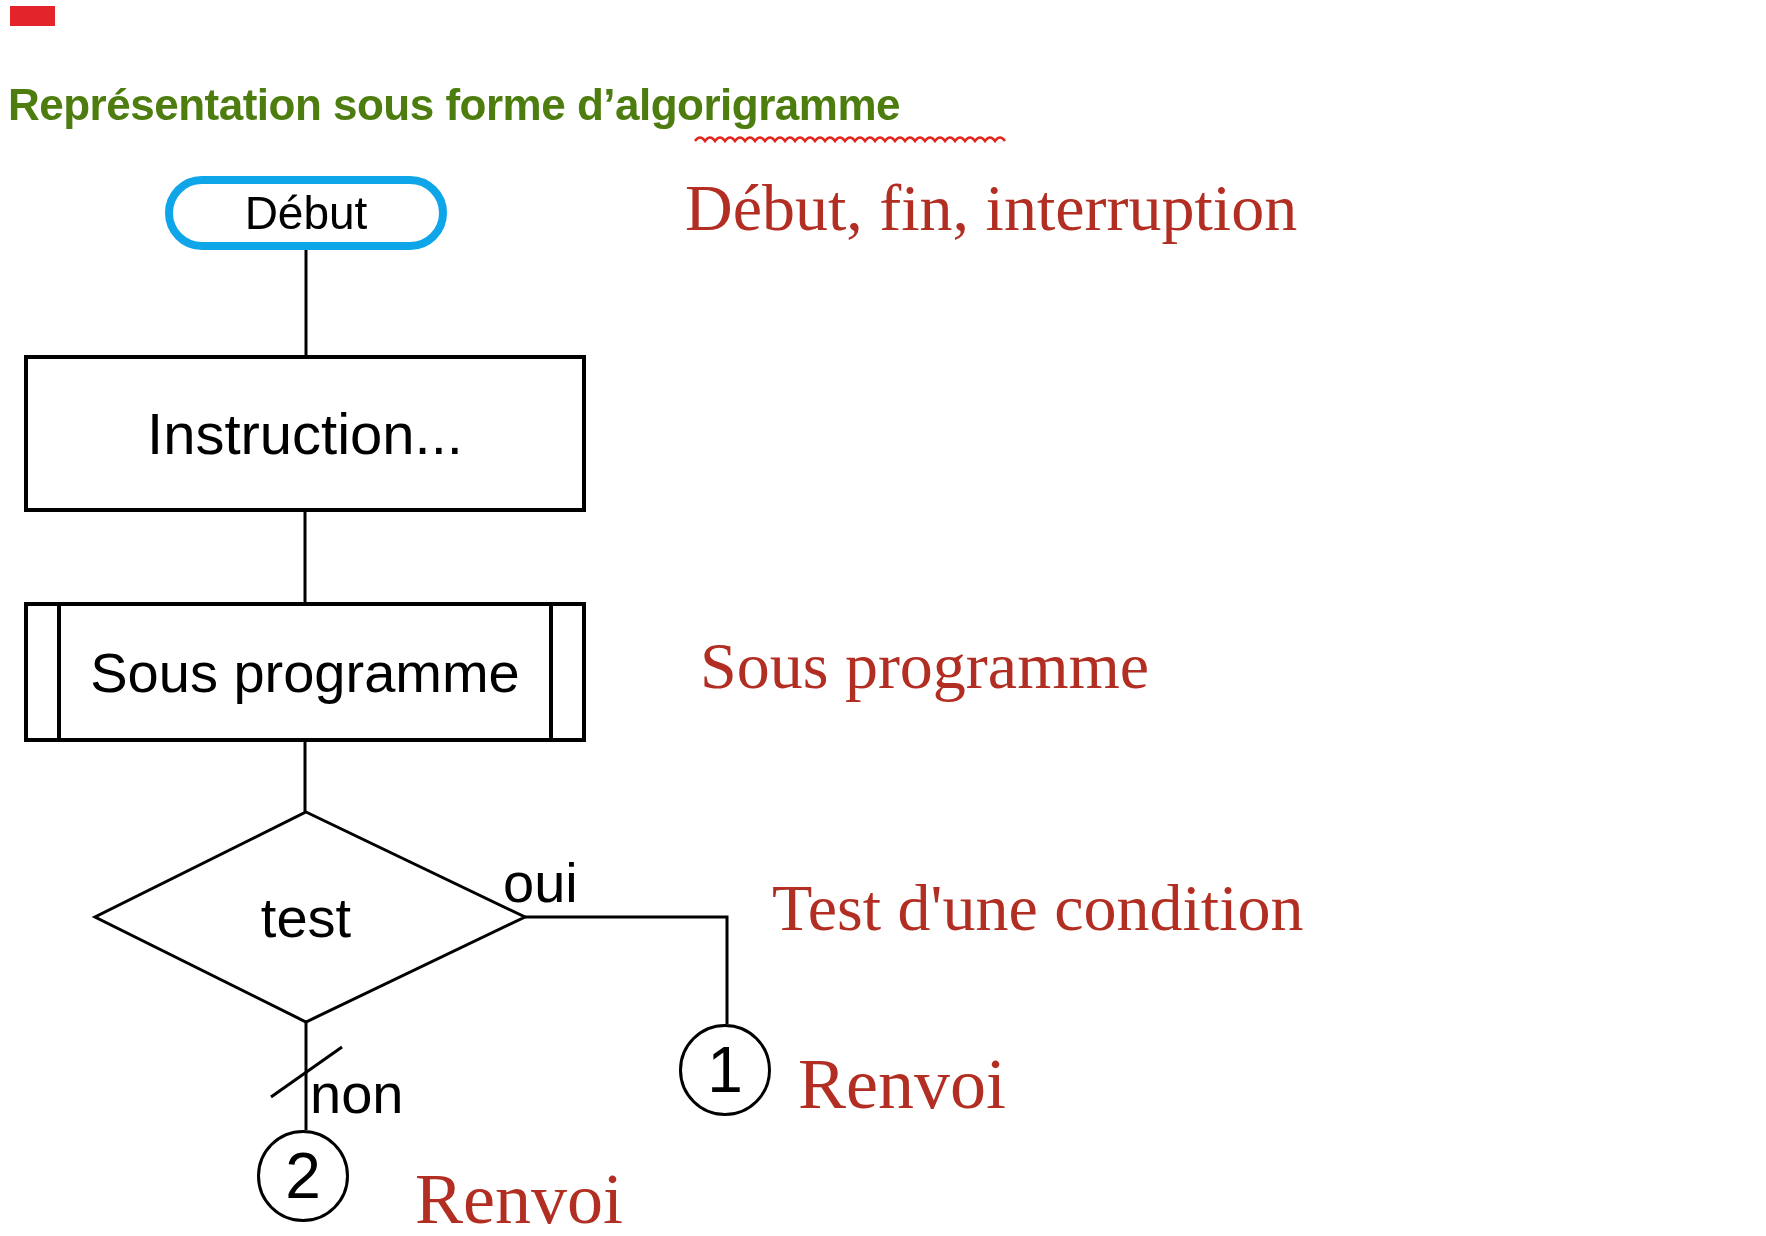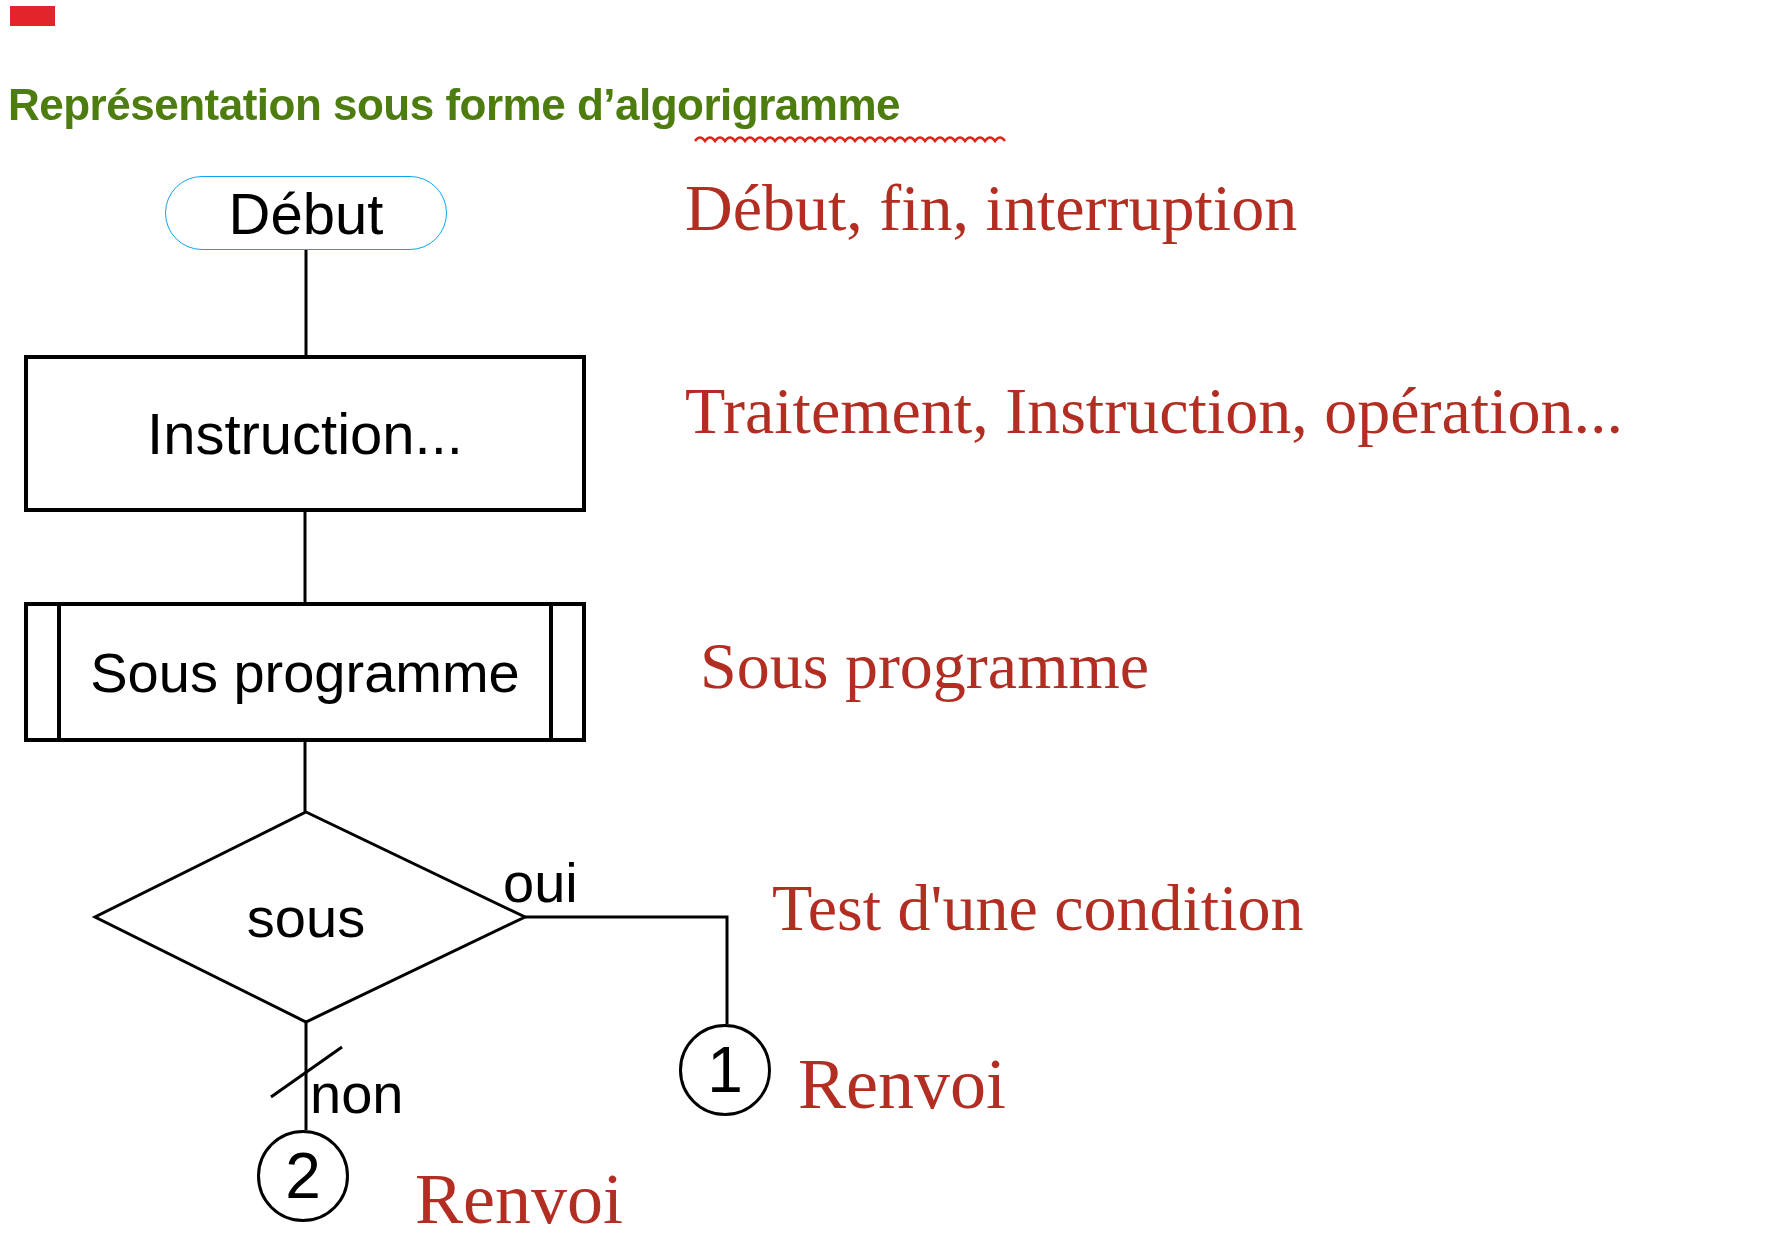--- a/index.html
+++ b/index.html
@@ -20,22 +20,22 @@
     color:#4d7c0f;white-space:nowrap;line-height:1.1;
   }
   svg.overlay{position:absolute;left:0;top:0;}
   
   .shape{
     position:absolute;display:flex;align-items:center;justify-content:center;
     box-sizing:border-box;color:#000;text-align:center;background:#fff;
   }
   .stadium{
     left:165px;top:176px;width:282px;height:74px;
-    border:1px solid #0ea5e9;border-radius:37px;
-    font-size:58px;
+    border:8px solid #0ea5e9;border-radius:37px;
+    font-size:46px;
   }
   .proc{
     left:24px;top:355px;width:562px;height:157px;
     border:4px solid #000;
     font-size:58px;
   }
   .predef{
     left:24px;top:602px;width:562px;height:140px;
     border:4px solid #000;
     font-size:56px;
@@ -110,32 +110,31 @@
   <div class="shape proc">
     <span>Instruction...</span>
   </div>
 
   <div class="shape predef">
     <div class="bar left"></div>
     <div class="bar right"></div>
     <span>Sous programme</span>
   </div>
 
-  <div class="diamond-label">sous</div>
+  <div class="diamond-label">test</div>
 
   <div class="branch-label label-oui">oui</div>
   <div class="branch-label label-non">non</div>
 
   <div class="connector-circle circle-1">
     <span>1</span>
   </div>
   <div class="connector-circle circle-2">
     <span>2</span>
   </div>
 
   <div class="legend legend-start">Début, fin, interruption</div>
-  <div class="legend legend-process">Traitement, Instruction, opération...</div>
   <div class="legend legend-subprogram">Sous programme</div>
   <div class="legend legend-test">Test d'une condition</div>
   <div class="legend legend-renvoi1">Renvoi</div>
   <div class="legend legend-renvoi2">Renvoi</div>
 
 </div>
 
 </body></html>

